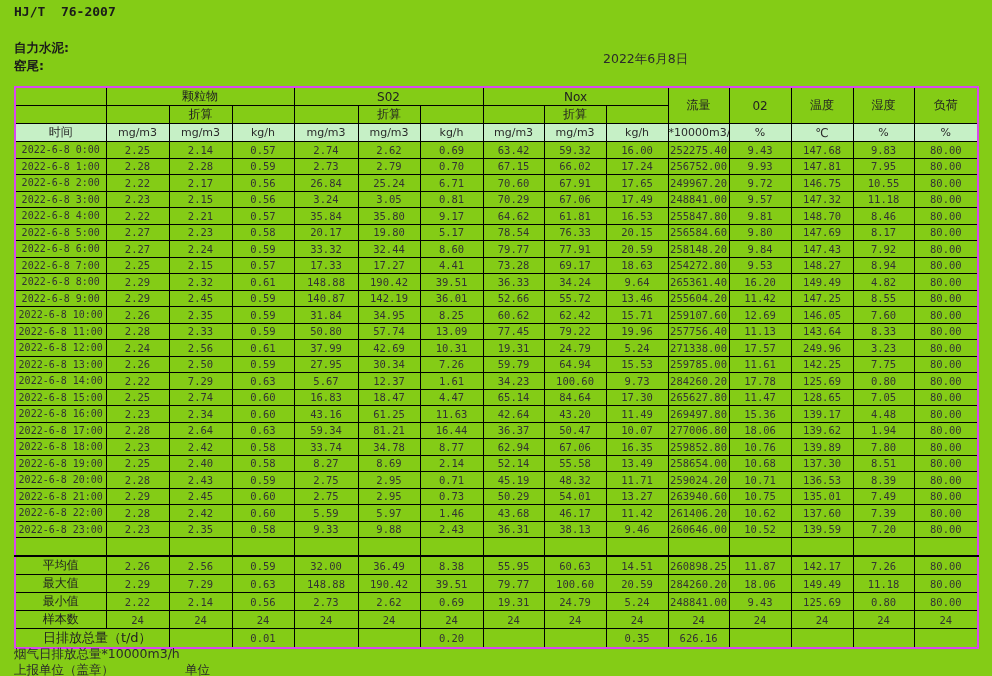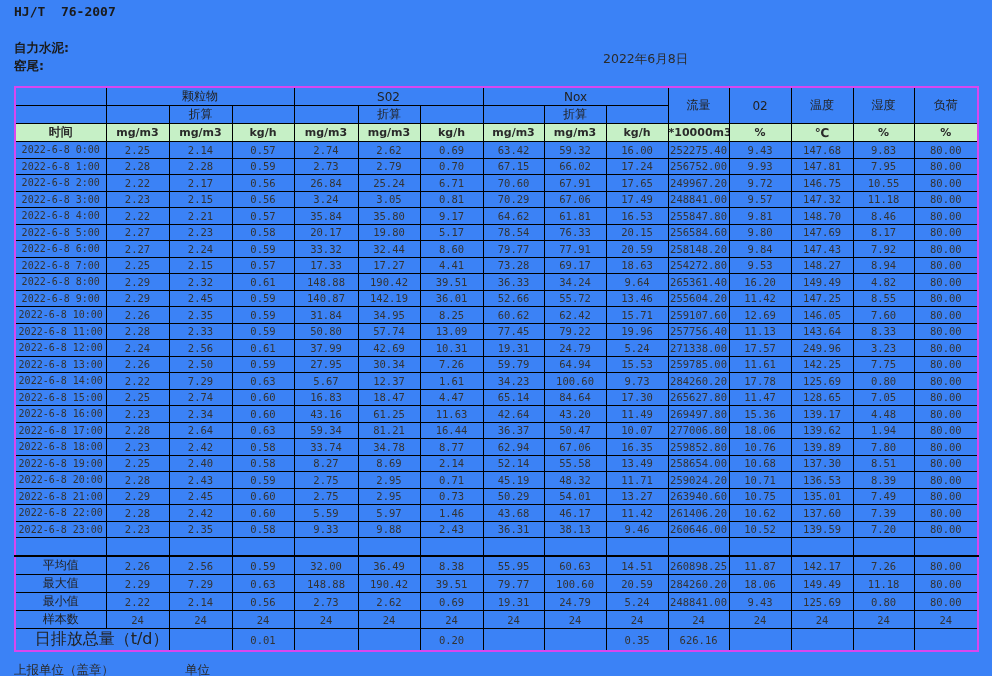--- a/index.html
+++ b/index.html
@@ -1,43 +1,43 @@
 <!DOCTYPE html>
 <html><head>
 <meta charset="utf-8">
 <style>
   html,body { margin:0; padding:0; background:#fff; }
-  .page { position:relative; width:992px; height:676px; background:#3b82f6; overflow:hidden;
+  .page { position:relative; width:992px; height:676px; background:#84cc16; overflow:hidden;
           font-family:"DejaVu Sans", sans-serif; color:#1a1a1a; }
   .doc-code { position:absolute; left:14px; top:4px; font-size:13px; font-weight:bold;
               white-space:pre; font-family:"DejaVu Sans Mono", monospace; }
   .title { position:absolute; left:0; right:0; top:22px; text-align:center;
            font-size:15px; font-weight:bold; letter-spacing:1px; }
   .company { position:absolute; left:14px; top:40px; font-size:12.5px; font-weight:bold; }
   .site { position:absolute; left:14px; top:58px; font-size:12.5px; font-weight:bold; }
   .date { position:absolute; left:603px; top:51px; font-size:12.5px; color:#2b2b2b;text-align:center; }
 
   table.report { position:absolute; left:14px; top:86px; width:963px;
                  border-collapse:collapse; table-layout:fixed;
                  border:2px solid #d946ef; }
   table.report td { border:1px solid #000; text-align:center; vertical-align:middle;
                     padding:0; overflow:hidden; white-space:nowrap; color:#333; }
   tr.h1 td, tr.h2 td { height:17px; font-size:12px; color:#222; }
   tr.h1 td { height:16px; }
-  tr.h3 td { height:17px; background:#c6f0c6; font-size:11px; color:#2a2a2a;font-weight:bold; }
+  tr.h3 td { height:17px; background:#c6f0c6; font-size:11px; color:#2a2a2a; }
   tr.h3 td.cn { font-size:12px; }
   tr.data-row td { height:15.5px; font-size:10.5px;
                    font-family:"DejaVu Sans Mono", monospace; }
   tr.data-row td.time-cell { font-size:10px; }
   tr.spacer-row td { height:17px; border-bottom:2px solid #000; }
   tr.summary-row td { height:16px; font-size:10.5px; font-family:"DejaVu Sans Mono", monospace; }
   tr.summary-row td.label-cell { font-size:12px; font-family:"DejaVu Sans", sans-serif; color:#222; }
   tr.summary-row.short td { height:12px; }
   tr.dt-row td { height:14px; font-size:10.5px; font-family:"DejaVu Sans Mono", monospace; }
-  tr.dt-row td.dt-label { text-align:right; padding-left:10px; font-size:16px;
+  tr.dt-row td.dt-label { text-align:center; padding-left:10px; font-size:13px;
                           font-family:"DejaVu Sans", sans-serif; color:#222; }
   .footer-note { position:absolute; left:14px; top:646px; font-size:12.5px; color:#2b2b2b; }
   .footer-report-unit { position:absolute; left:14px; top:662px; font-size:12.5px; color:#2b2b2b; }
   .footer-unit { position:absolute; left:185px; top:662px; font-size:12.5px; color:#2b2b2b; }
 </style>
 </head>
 <body>
 
 <div class="page">
   <div class="doc-code">HJ/T  76-2007</div>
@@ -617,15 +617,16 @@
         <td>0.35</td>
         <td>626.16</td>
         <td></td>
         <td></td>
         <td></td>
         <td></td>
       </tr>
     </tbody>
   </table>
 
+  <div class="footer-note">烟气日排放总量*10000m3/h</div>
   <div class="footer-report-unit">上报单位（盖章）</div>
   <div class="footer-unit">单位</div>
 </div>
 
 </body></html>

